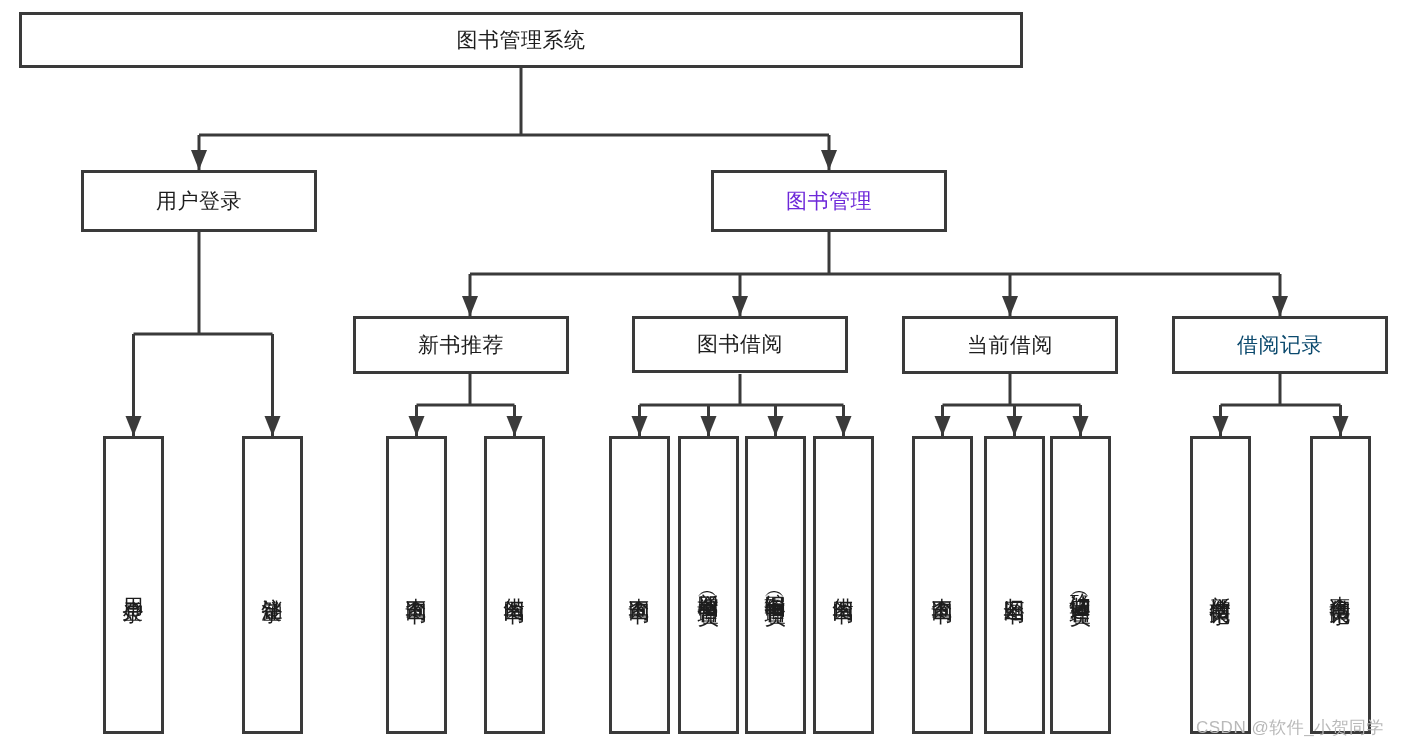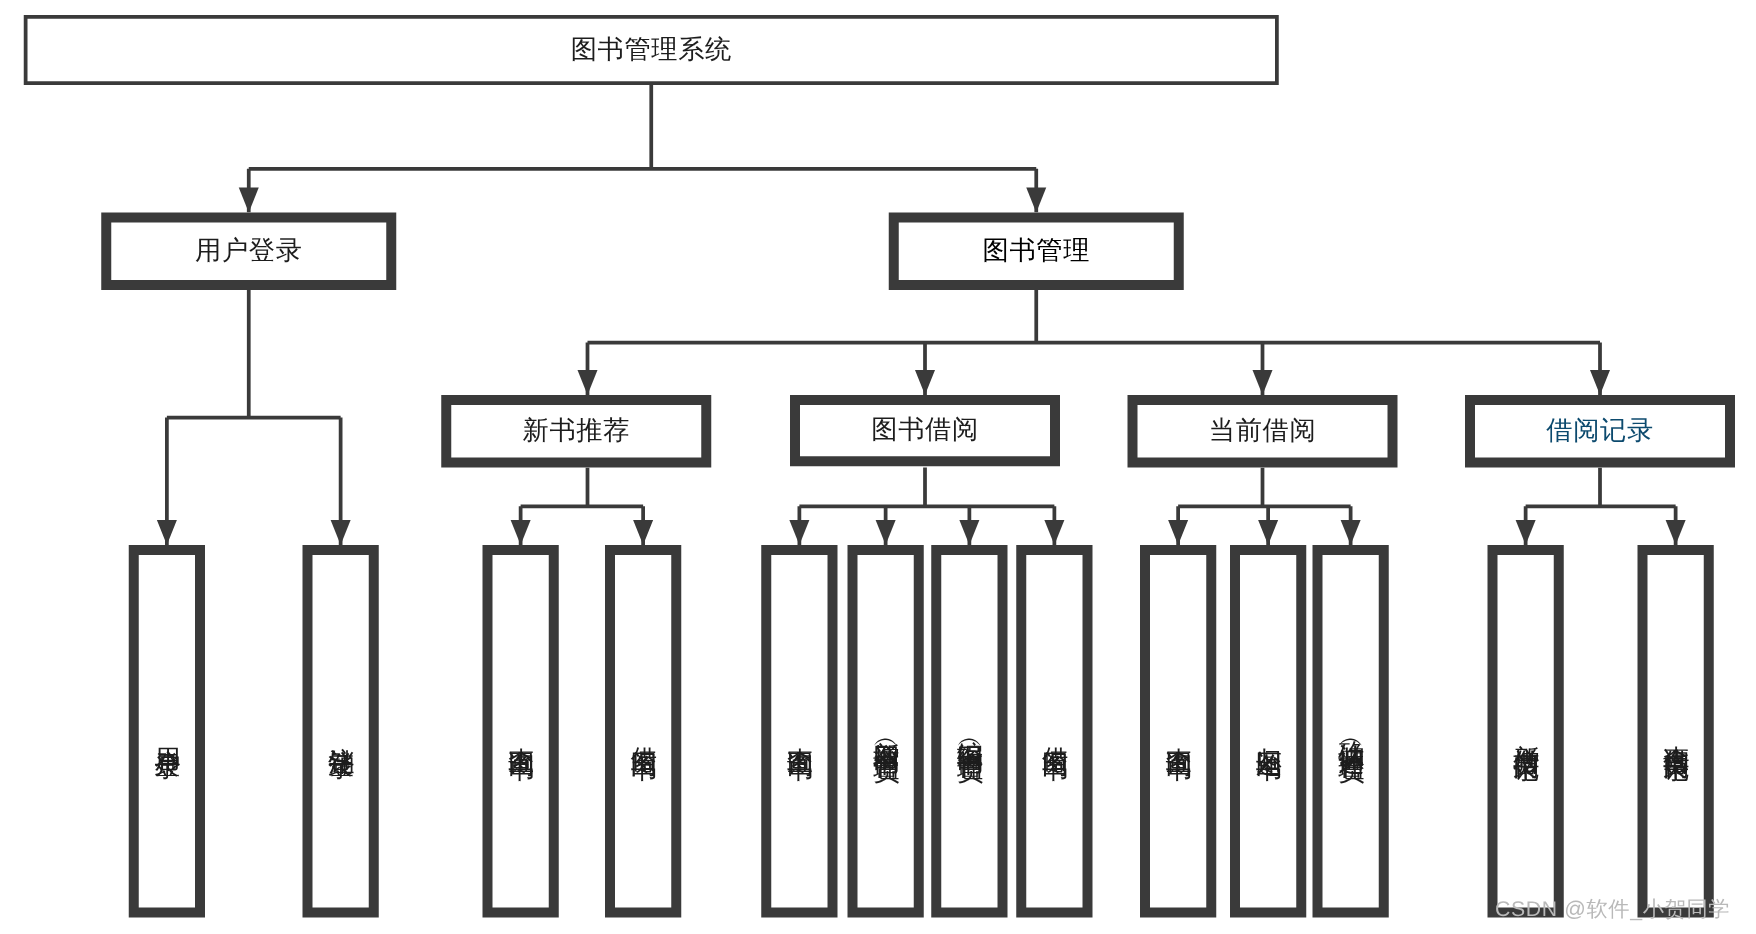--- a/index.html
+++ b/index.html
@@ -22,21 +22,21 @@
     position: absolute;
     left: 0;
     top: 0;
     width: 1405px;
     height: 747px;
   }
   .node-box {
     position: absolute;
     box-sizing: border-box;
     background: #ffffff;
-    border: 8px solid #701a75;
+    border: 3px solid #701a75;
     display: flex;
     align-items: center;
     justify-content: center;
     overflow: hidden;
   }
   .node-box.level-0 { border-width: 3px; text-align: right; }
   .node-label-h {
     font-size: 21px;
     color: #1d1d1d;
     line-height: 1.15;
@@ -122,21 +122,21 @@
       <polygon points="1332.5,416 1348.5,416 1340.5,436" fill="#3a3a3a"></polygon>
     </svg>
   <div id="node-layer">
       <div class="node-box level-0" style="left: 19px; top: 12px; width: 1004px; height: 56px; border-color: rgb(58, 58, 58);">
         <span class="node-label-h" style="color: rgb(29, 29, 29);">图书管理系统</span>
       </div>
       <div class="node-box level-1" style="left: 81px; top: 170px; width: 236px; height: 62px; border-color: rgb(58, 58, 58);">
         <span class="node-label-h" style="color: rgb(29, 29, 29);">用户登录</span>
       </div>
       <div class="node-box level-1" style="left: 711px; top: 170px; width: 236px; height: 62px; border-color: rgb(58, 58, 58);">
-        <span class="node-label-h" style="color: #000000;">图书管理</span>
+        <span class="node-label-h" style="color: #6d28d9;">图书管理</span>
       </div>
       <div class="node-box level-2" style="left: 353px; top: 316px; width: 216px; height: 58px; border-color: rgb(58, 58, 58);">
         <span class="node-label-h" style="color: rgb(29, 29, 29);">新书推荐</span>
       </div>
       <div class="node-box level-2" style="left: 632px; top: 316px; width: 216px; height: 57px; border-color: rgb(58, 58, 58);">
         <span class="node-label-h" style="color: rgb(29, 29, 29);">图书借阅</span>
       </div>
       <div class="node-box level-2" style="left: 902px; top: 316px; width: 216px; height: 58px; border-color: rgb(58, 58, 58);">
         <span class="node-label-h" style="color: rgb(29, 29, 29);">当前借阅</span>
       </div>

